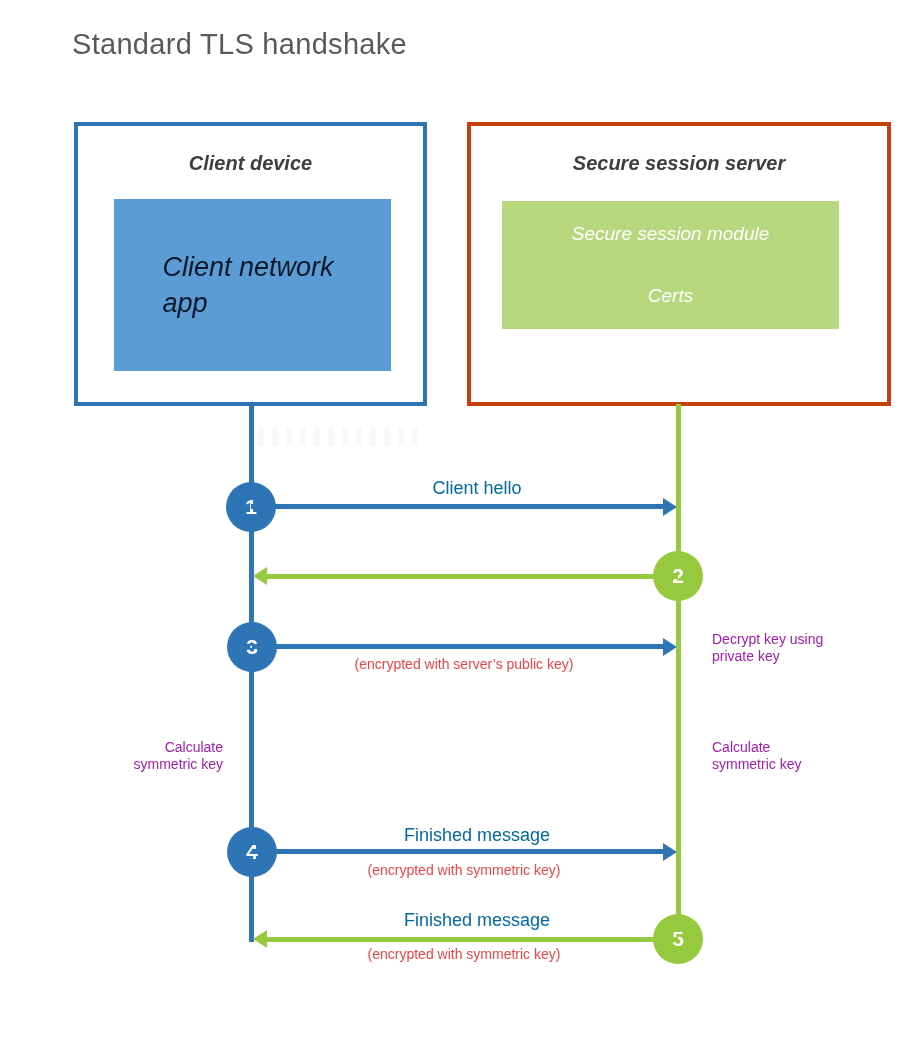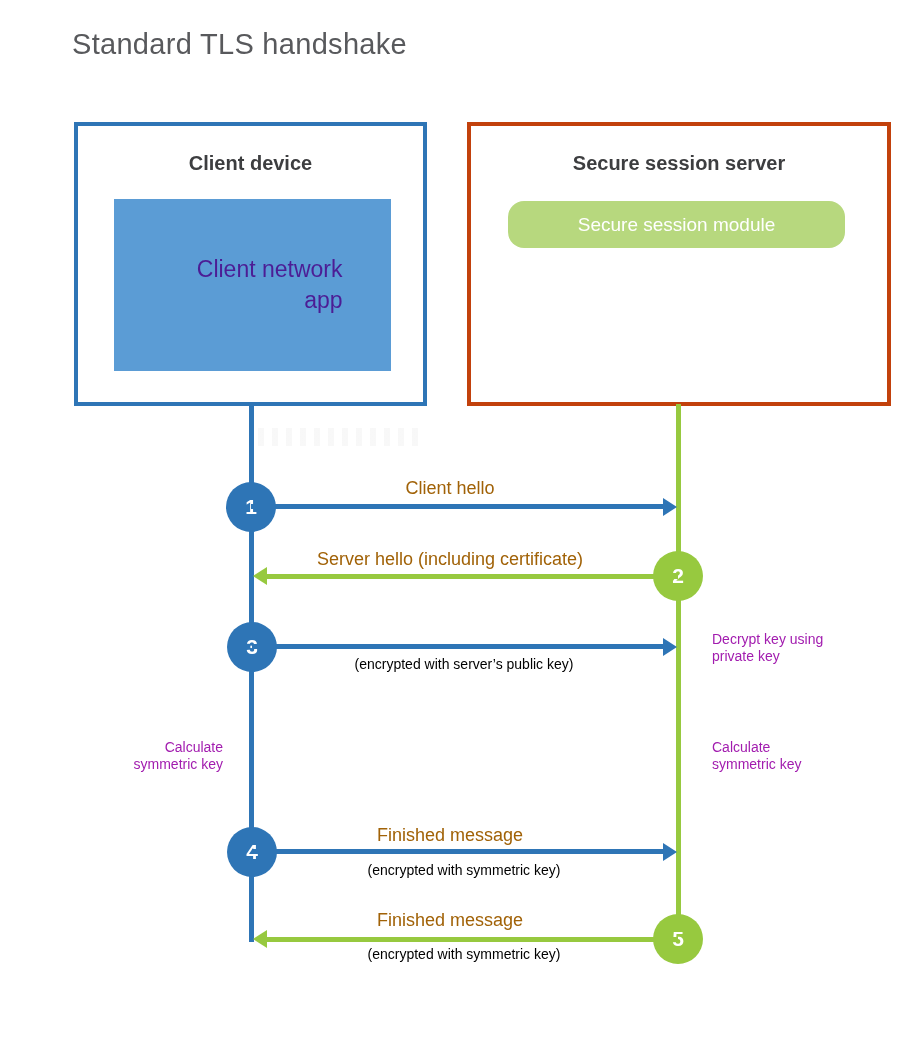--- a/index.html
+++ b/index.html
@@ -3,29 +3,29 @@
 <meta charset="utf-8">
 <style>
   html,body { margin:0; padding:0; background:#ffffff; }
   body { width:900px; height:1058px; font-family:"Liberation Sans","DejaVu Sans",sans-serif; }
   .canvas { position:relative; width:900px; height:1058px; background:#ffffff; overflow:hidden;margin-left:36px; }
   .abs { position:absolute; }
 
   .diagram-title { left:36px; top:28px; font-size:29px; font-weight:400; color:#58595c; letter-spacing:0.3px; }
 
   
-  .entity-box { box-sizing:border-box; background:#ffffff; }
+  .entity-box { box-sizing:border-box; background:#ffffff;font-style:italic; }
   .client-box { left:38px; top:122px; width:353px; height:284px; border:4px solid #2e75b6; }
   .server-box { left:431px; top:122px; width:424px; height:284px; border:4px solid #c2410c; }
   .entity-heading { left:0; top:26px; width:100%; text-align:center; font-size:20px; font-weight:700; color:#3d3e40; }
   .client-inner { left:36px; top:73px; width:277px; height:172px; background:#5b9cd5;
                   display:flex; align-items:center; justify-content:center; }
-  .client-inner span { display:block; max-width:180px; text-align:right; color:#4c1d95; font-size:23px; line-height:1.35; }
-  .server-bar { left:37px; width:337px; height:47px; background:#b7d87e; color:#ffffff;
-                display:flex; align-items:center; justify-content:center; font-size:19px;border-radius:16px; }
+  .client-inner span { display:block; max-width:180px; text-align:left; color:#0f172a; font-size:27px; line-height:1.35; }
+  .server-bar { left:31px; width:337px; height:66px; background:#b7d87e; color:#ffffff;
+                display:flex; align-items:center; justify-content:center; font-size:19px; }
   .bar-0 { top:75px; } .bar-1 { top:137px; } .bar-2 { top:199px; }
 
   
   .vline { width:5px; }
   .vline-blue  { left:213px; top:404px; height:538px; background:#2e75b6; }
   .vline-green { left:640px; top:404px; height:535px; background:#97c93f; }
 
   
   .ghost { left:222px; top:428px; width:168px; height:18px; opacity:0.06;
            background:repeating-linear-gradient(90deg,#888 0 6px,transparent 6px 14px); }
@@ -48,22 +48,22 @@
   .head-right { width:0; height:0; border-top:9px solid transparent; border-bottom:9px solid transparent; border-left:14px solid #2e75b6; }
   .head-left  { width:0; height:0; border-top:9px solid transparent; border-bottom:9px solid transparent; border-right:14px solid #97c93f; }
 
   .a1-line { left:215px; top:504px; width:414px; }  .a1-head { left:627px; top:498px; }
   .a2-line { left:230px; top:574px; width:412px; }  .a2-head { left:217px; top:567px; }
   .a3-line { left:216px; top:644px; width:413px; }  .a3-head { left:627px; top:638px; }
   .a4-line { left:216px; top:849px; width:413px; }  .a4-head { left:627px; top:843px; }
   .a5-line { left:230px; top:937px; width:412px; }  .a5-head { left:217px; top:930px; }
 
   
-  .msg-label { left:214px; width:400px; text-align:center; font-size:18px; color:#a16207; }
-  .msg-sub   { left:228px; width:400px; text-align:center; font-size:14px; color:#000000; }
+  .msg-label { left:241px; width:400px; text-align:center; font-size:18px; color:#0369a1; }
+  .msg-sub   { left:228px; width:400px; text-align:center; font-size:14px; color:#ef4444; }
   .l1 { top:478px; }
   .l2 { top:549px; }
   .l3 { top:620px; } .s3 { top:656px; }
   .l4 { top:825px; } .s4 { top:862px; }
   .l5 { top:910px; } .s5 { top:946px; }
 
   
   .note { font-size:14px; color:#a21caf; line-height:17px; }
   .note-decrypt    { left:676px; top:631px; width:132px; text-align:left; }
   .note-calc-left  { left:82px;  top:739px; width:105px; text-align:right; }
@@ -79,36 +79,36 @@
   <div class="abs entity-box client-box">
     <div class="abs entity-heading">Client device</div>
     <div class="abs client-inner">
       <span>Client network app</span>
     </div>
   </div>
 
   <div class="abs entity-box server-box">
     <div class="abs entity-heading">Secure session server</div>
     <div class="abs server-bar bar-0">Secure session module</div>
+    <div class="abs server-bar bar-1">Certs</div>
   </div>
 
   <div class="abs vline vline-blue"></div>
   <div class="abs vline vline-green"></div>
 
   <div class="abs ghost"></div>
 
   <div class="abs circle circle-blue c1">1</div>
   <div class="abs arrow-line blue-bg a1-line"></div>
   <div class="abs head-right a1-head"></div>
   <div class="abs msg-label l1">Client hello</div>
 
   <div class="abs circle circle-green c2">2</div>
   <div class="abs arrow-line green-bg a2-line"></div>
   <div class="abs head-left a2-head"></div>
-  <div class="abs msg-label l2">Server hello (including certificate)</div>
 
   <div class="abs circle circle-blue c3">3</div>
   <div class="abs arrow-line blue-bg a3-line"></div>
   <div class="abs head-right a3-head"></div>
   <div class="abs msg-sub s3">(encrypted with server’s public key)</div>
 
   <div class="abs circle circle-blue c4">4</div>
   <div class="abs arrow-line blue-bg a4-line"></div>
   <div class="abs head-right a4-head"></div>
   <div class="abs msg-label l4">Finished message</div>

